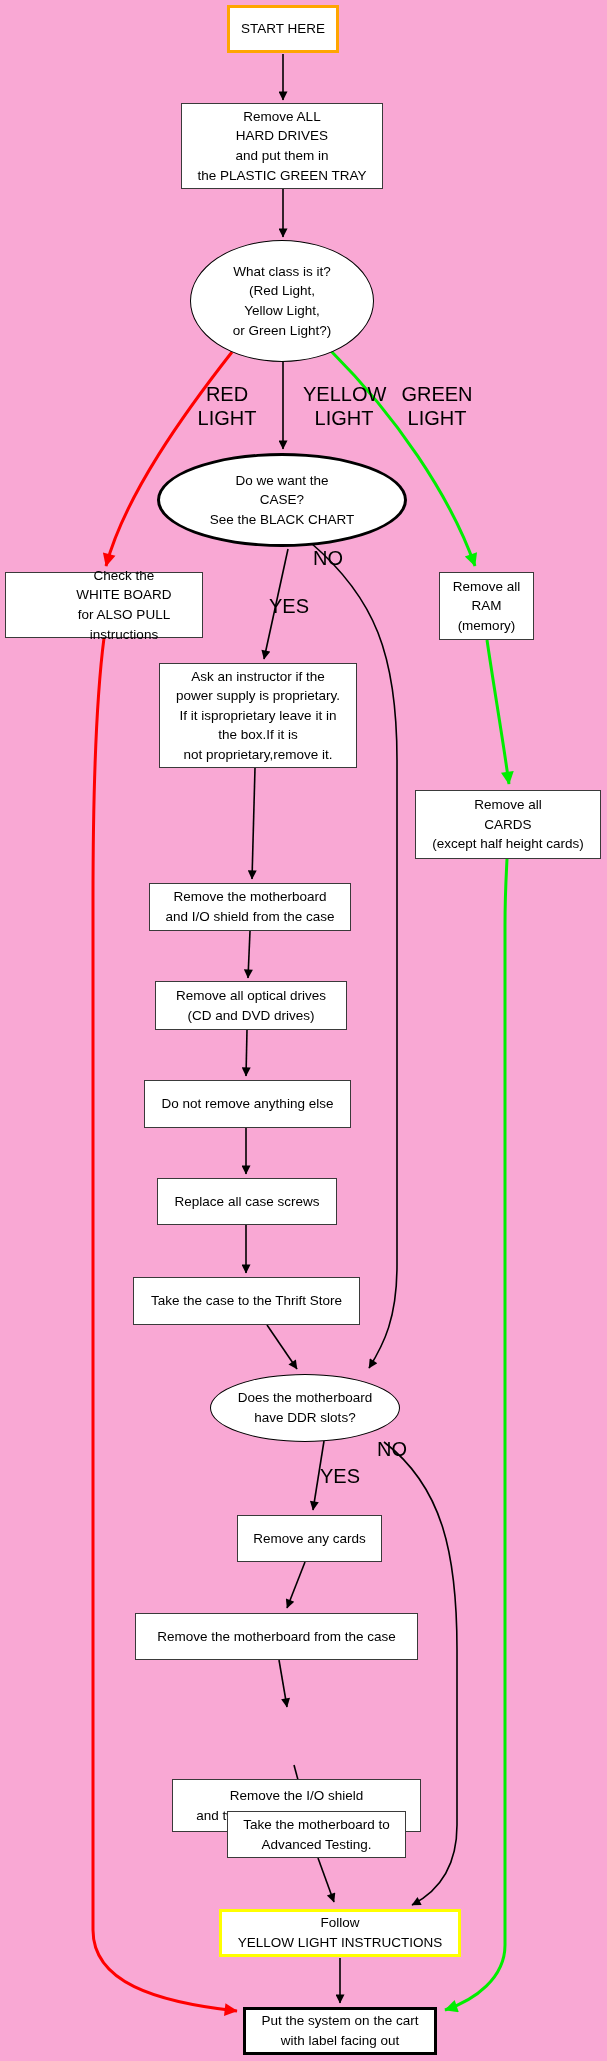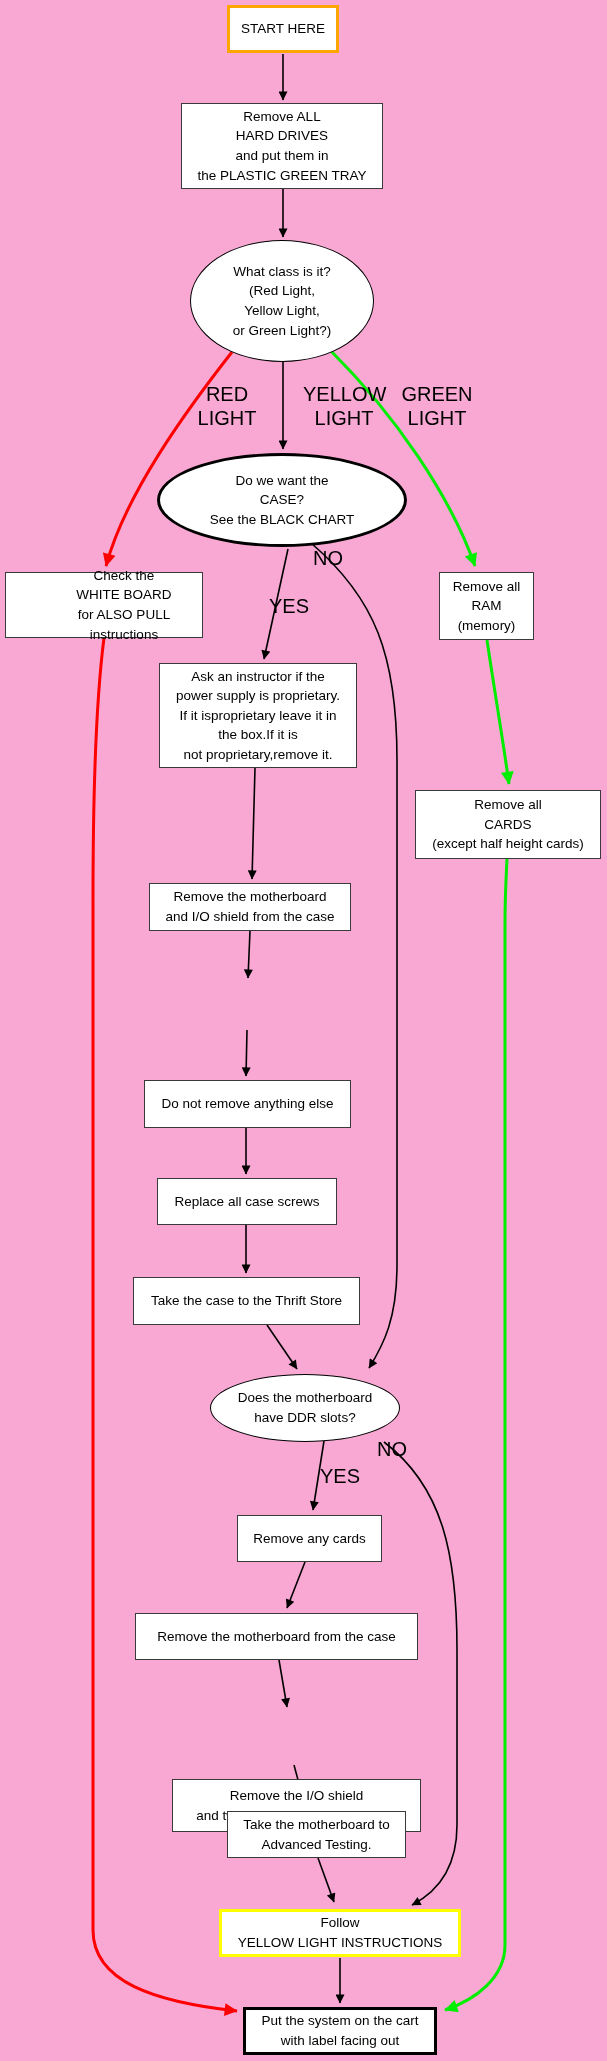--- a/index.html
+++ b/index.html
@@ -121,20 +121,22 @@
 the box.If it is
 not proprietary,remove it.</div>
 
   <div class="node" style="left:415px; top:790px; width:186px; height:69px;">Remove all
 CARDS
 (except half height cards)</div>
 
   <div class="node" style="left:149px; top:883px; width:202px; height:48px;">Remove the motherboard
 and I/O shield from the case</div>
 
+  <div class="node" style="left:155px; top:981px; width:192px; height:49px;">Remove all optical drives
+(CD and DVD drives)</div>
 
   <div class="node" style="left:144px; top:1080px; width:207px; height:48px;">Do not remove anything else</div>
 
   <div class="node" style="left:157px; top:1178px; width:180px; height:47px;">Replace all case screws</div>
 
   <div class="node" style="left:133px; top:1277px; width:227px; height:48px;">Take the case to the Thrift Store</div>
 
   <div class="node ellipse" style="left:210px; top:1374px; width:190px; height:68px;">Does the motherboard
 have DDR slots?</div>
 

